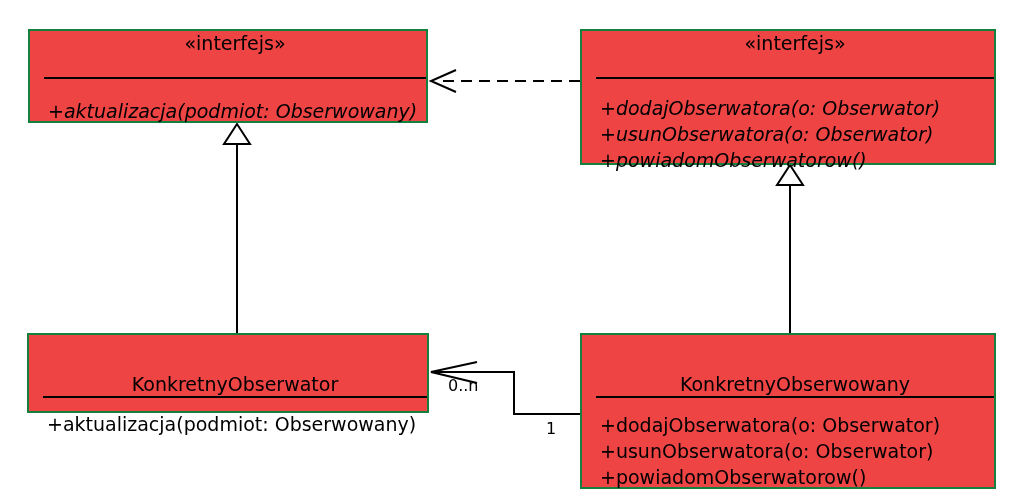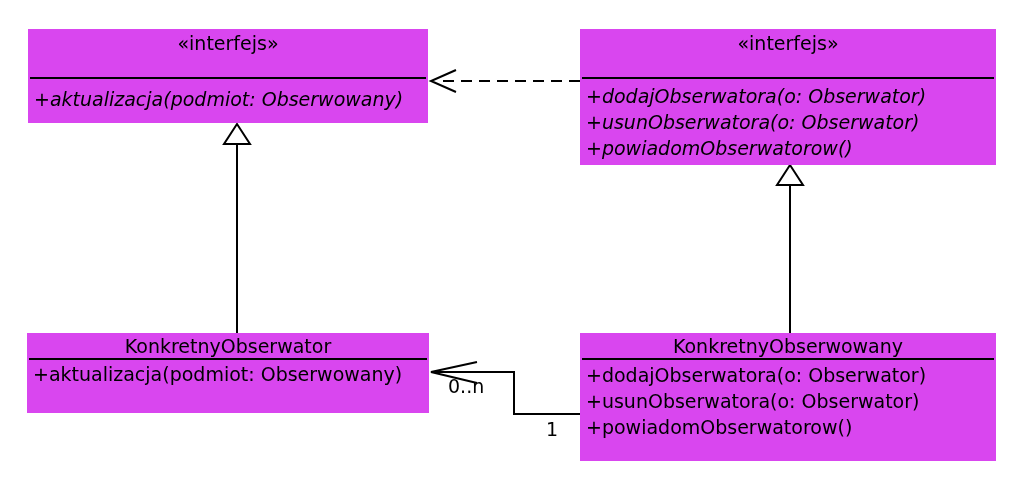--- a/index.html
+++ b/index.html
@@ -17,38 +17,39 @@
     overflow: hidden;
   }
   .edge-layer {
     position: absolute;
     left: 0; top: 0;
     width: 1024px; height: 498px;
   }
   .uml-box {
     position: absolute;
     box-sizing: border-box;
-    background: #d946ef;
-    border: 2px solid #d946ef;
+    background: #ef4444;
+    border: 2px solid #15803d;
     font-size: 19px;
     line-height: 24px;
+    padding-left: 14px;
   }
   .compartment { box-sizing: border-box; overflow: hidden; }
   .compartment.divided { border-bottom: 2px solid #000000; }
   .hdr { text-align: center; }
   .hdr .line { white-space: nowrap; }
-  .members { padding: 0 4px; }
+  .members { padding: 0 4px; margin-top: 12px; }
   .member { white-space: nowrap; }
   .italic .member, .italic.member { font-style: italic; }
   
   .hdr-2line { height: 48px; line-height: 23px; padding-top: 1px; }
-  .hdr-1line { height: 25px; line-height: 23px; }
+  .hdr-1line { height: 25px; line-height: 23px; margin-top: 38px; }
   .mult-label {
     position: absolute;
-    font-size: 19px;
+    font-size: 16px;
     line-height: 22px;
     white-space: nowrap;
   }
   .stroke { stroke: #000000; stroke-width: 2; fill: none; }
   .dashed { stroke-dasharray: 11 7; }
   .tri { fill: #ffffff; stroke: #000000; stroke-width: 2; }
 </style>
 </head>
 <body>
 
@@ -91,21 +92,21 @@
 
   <div class="uml-box" style="left:27px; top:333px; width:402px; height:80px;">
     <div class="compartment divided hdr hdr-1line">
       <div class="line">KonkretnyObserwator</div>
     </div>
     <div class="compartment members" style="padding-top:2px;">
       <div class="member">+aktualizacja(podmiot: Obserwowany)</div>
     </div>
   </div>
 
-  <div class="uml-box" style="left:580px; top:333px; width:416px; height:128px;">
+  <div class="uml-box" style="left:580px; top:333px; width:416px; height:156px;">
     <div class="compartment divided hdr hdr-1line">
       <div class="line">KonkretnyObserwowany</div>
     </div>
     <div class="compartment members" style="padding-top:2px; line-height:26px;">
       <div class="member">+dodajObserwatora(o: Obserwator)</div>
       <div class="member">+usunObserwatora(o: Obserwator)</div>
       <div class="member">+powiadomObserwatorow()</div>
     </div>
   </div>
 

